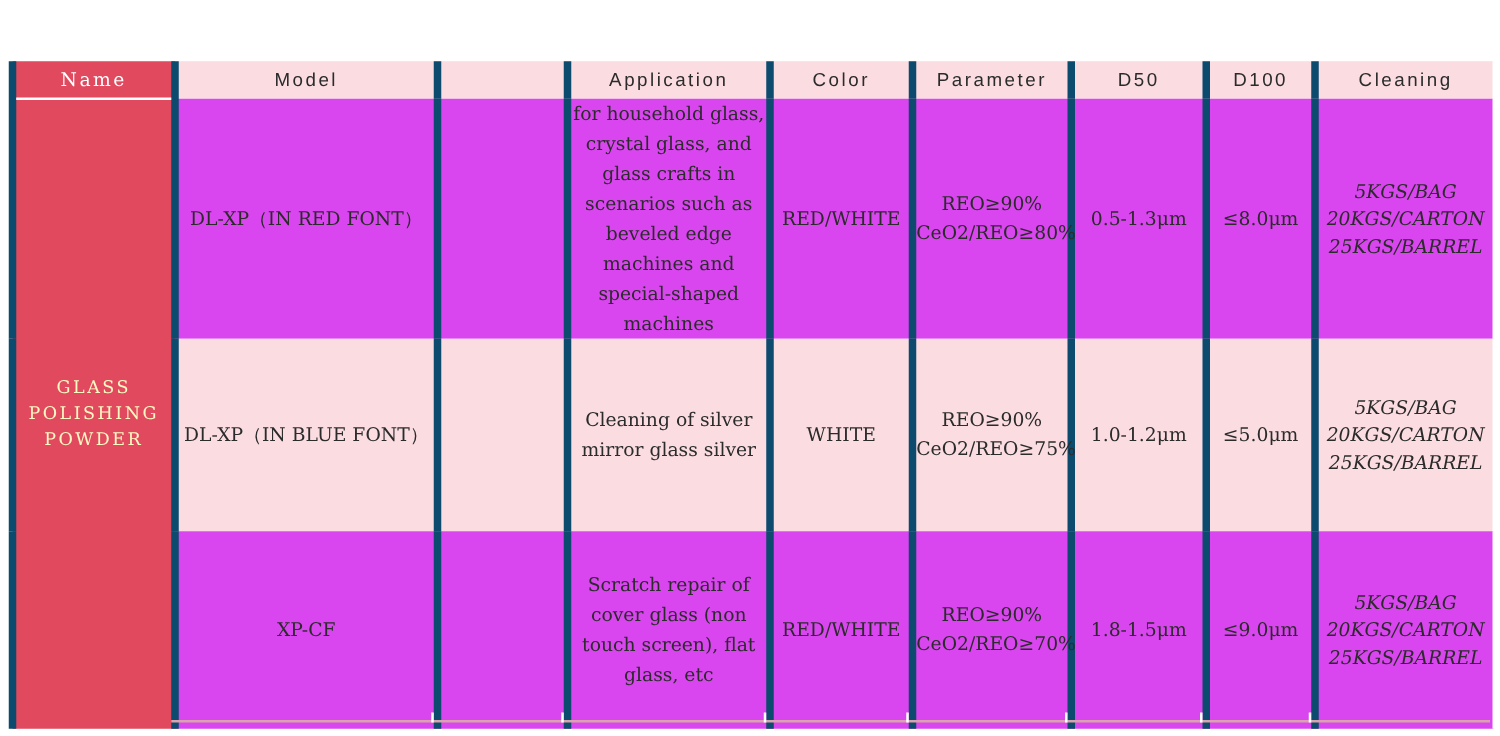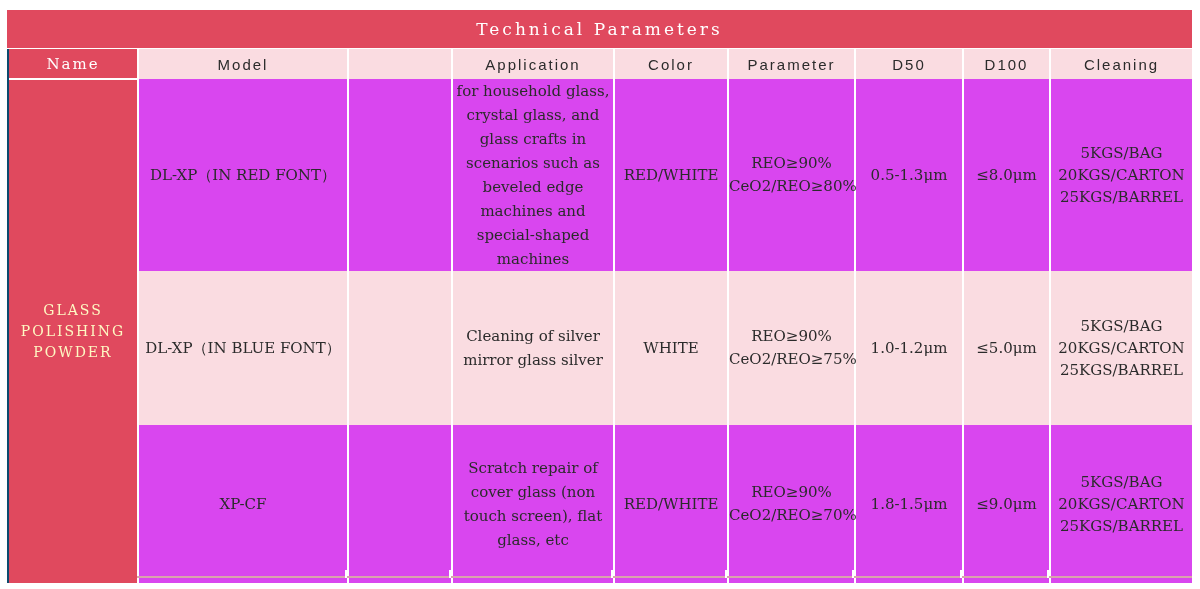--- a/index.html
+++ b/index.html
@@ -52,21 +52,21 @@
     border-collapse: collapse;
     width: 1185px;
     table-layout: fixed;
   }
   table.params td, table.params th {
     padding: 0;
     margin: 16px;
     vertical-align: middle;
     text-align: center;
     font-weight: normal;
-    border-left: 2px solid #0c4a6e;
+    border-left: 6px solid #0c4a6e;
     border-right: 2px solid #ffffff;
   }
 
   
   th.hdr {
     background: #fadce1;
     color: #2b2b2b;
     font-size: 15px;
     height: 29px;
     letter-spacing: 2px;
@@ -107,20 +107,21 @@
     font-size: 15px;
     line-height: 22px;
     font-family: "DejaVu Serif", serif;
     padding: 6px 4px;
   }
   td.data.app {
     line-height: 24px;
   }
   td.data.pkg {
     line-height: 22px;
+    font-style: italic;
   }
   td.data.param {
     line-height: 23px;
   }
   td.spacer { }
 
   tr.row1 { height: 188px; }
   tr.row2 { height: 154px; }
   tr.row3 { height: 158px; }
 
@@ -141,23 +142,20 @@
     background: #ffffff;
   }
 
   .nowrap { white-space: nowrap; }
 </style>
 </head>
 <body>
 
 <div class="page">
 
-  <div class="title-bar">
-    <span class="title-text">Technical Parameters</span>
-  </div>
 
   <div class="tbl-wrap">
     <table class="params">
       <colgroup>
         <col style="width:130px">
         <col style="width:210px">
         <col style="width:104px">
         <col style="width:162px">
         <col style="width:114px">
         <col style="width:127px">

